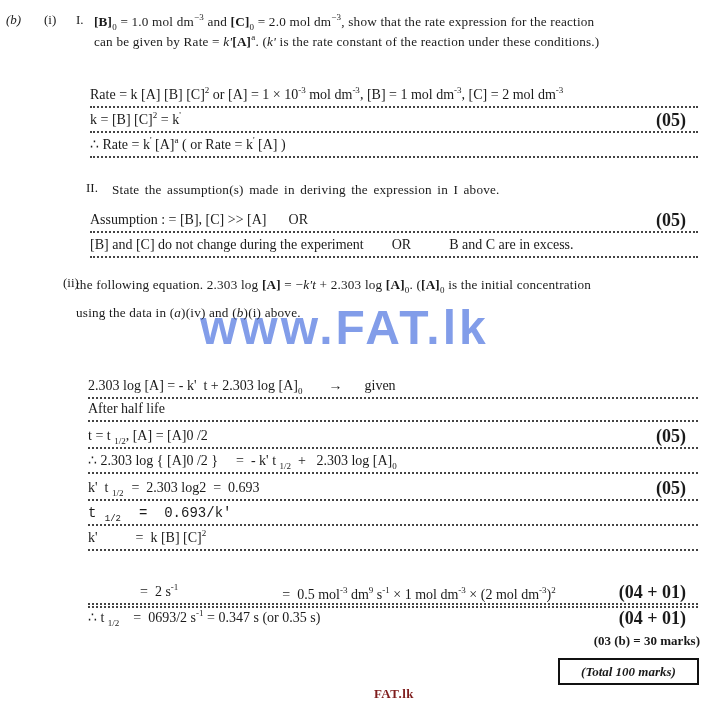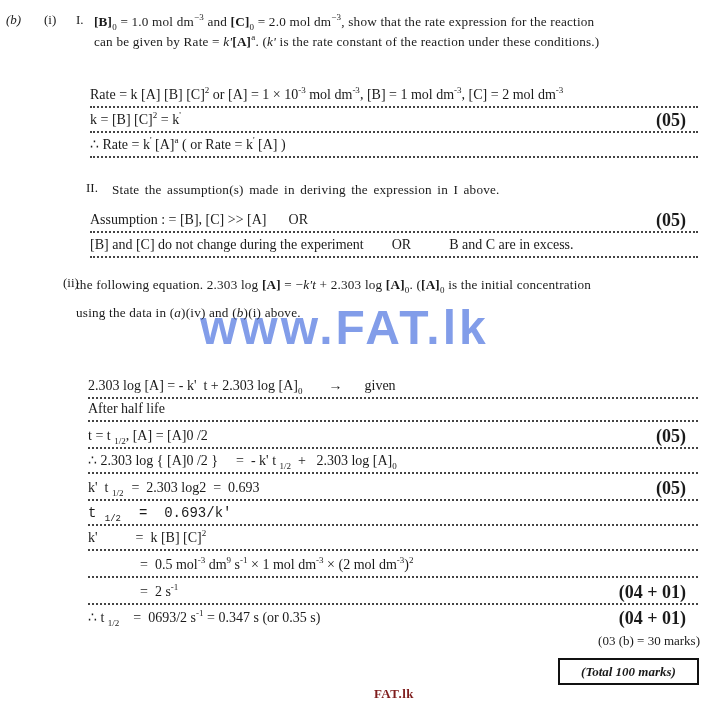--- a/index.html
+++ b/index.html
@@ -40,21 +40,21 @@
     .footer {
       position: absolute; left: 0; width: 712px; top: 686px; text-align: center;
       font-size: 13px; font-weight: bold; color: #7f1d1d; letter-spacing: 0.5px; margin-left: 38px;
     }
     .total-box {
       position: absolute; left: 558px; top: 658px; width: 137px; height: 23px;
       border: 2px solid #111; text-align: center; font-size: 13px;
       font-weight: bold; font-style: italic; line-height: 23px;
     }
     .subtotal {
-      position: absolute; right: 12px; top: 633px; font-size: 13px; font-weight: normal;
+      position: absolute; right: 12px; top: 633px; font-size: 13px; font-weight: bold;
     }
     .spacer { display: inline-block; }
   </style>
 </head>
 <body>
 
 <div class="watermark">www.FAT.lk</div>
 
 <div class="abs label-b">(b)</div>
 <div class="abs label-i">(i)</div>
@@ -107,21 +107,21 @@
 <div class="ans-line" style="top:478px;">
   k' &nbsp;t <sub>1/2</sub><span class="spacer" style="width:8px;"></span>= &nbsp;2.303 log2 &nbsp;= &nbsp;0.693
   <span class="marks">(05)</span>
 </div>
 <div class="ans-line" style="top:503px;font-family:Liberation Mono, monospace;">
   t <sub>1/2</sub><span class="spacer" style="width:18px;"></span>= &nbsp;0.693/k'
 </div>
 <div class="ans-line" style="top:528px;">
   k'<span class="spacer" style="width:38px;"></span>= &nbsp;k [B] [C]<sup>2</sup>
 </div>
-<div class="ans-line" style="top:555px;">
+<div class="ans-line" style="top:585px;text-align:center;">
   <span class="spacer" style="width:52px;"></span>= &nbsp;0.5 mol<sup>-3</sup> dm<sup>9</sup> s<sup>-1</sup> × 1 mol dm<sup>-3</sup> × (2 mol dm<sup>-3</sup>)<sup>2</sup>
 </div>
 <div class="ans-line" style="top:582px;">
   <span class="spacer" style="width:52px;"></span>= &nbsp;2 s<sup>-1</sup>
   <span class="marks" style="font-weight:bold;">(04 + 01)</span>
 </div>
 <div class="abs" style="left:88px; top:608px; width:610px; font-size:14px; line-height:20px; white-space:nowrap;">
   ∴ t <sub>1/2</sub><span class="spacer" style="width:14px;"></span>= &nbsp;0693/2 s<sup>-1</sup> = 0.347 s (or 0.35 s)
   <span class="marks">(04 + 01)</span>
 </div>

